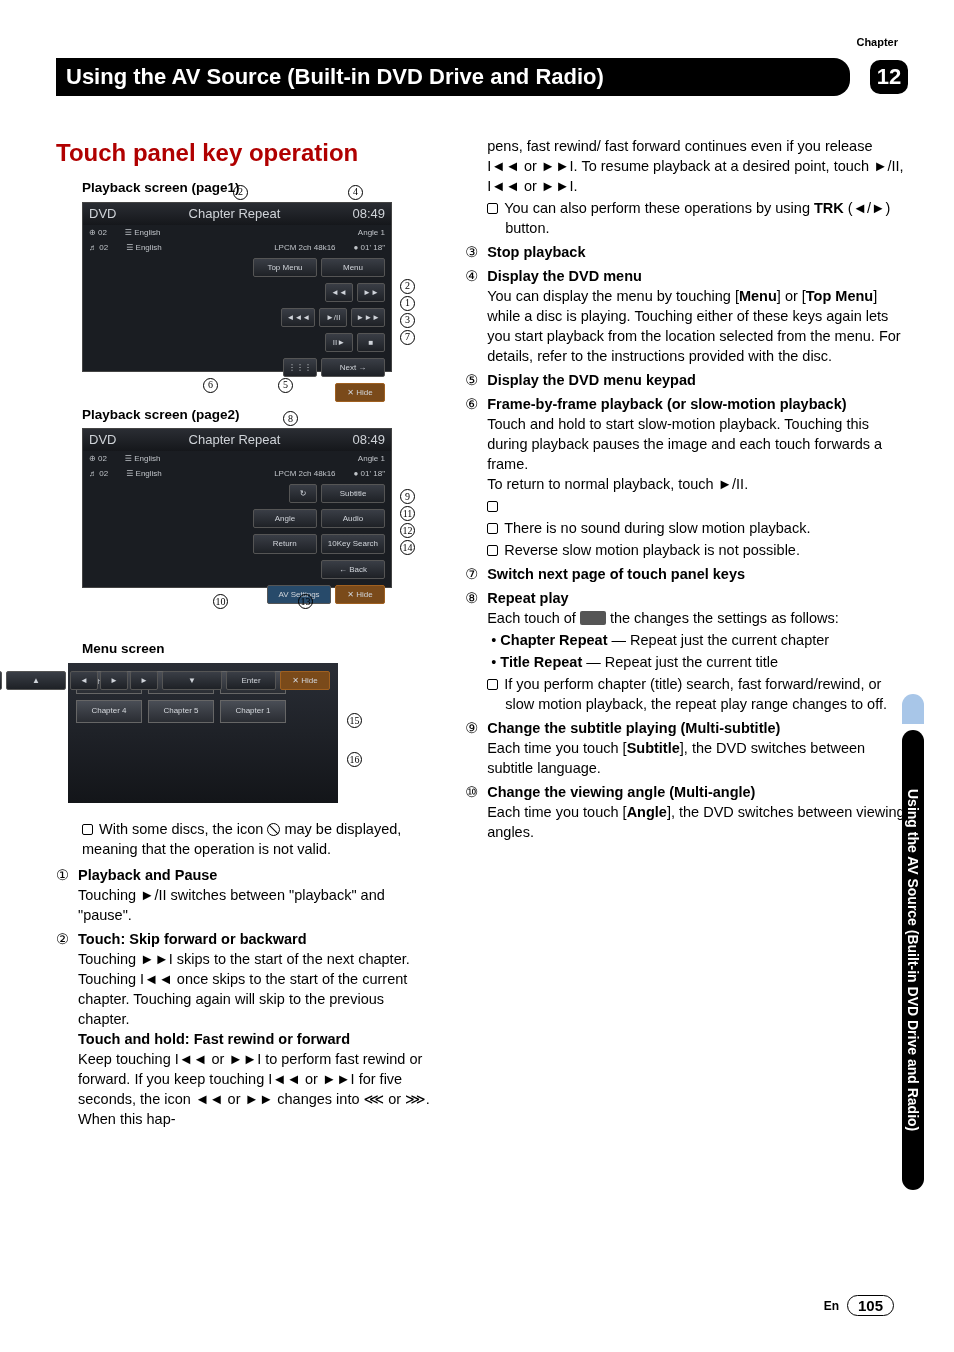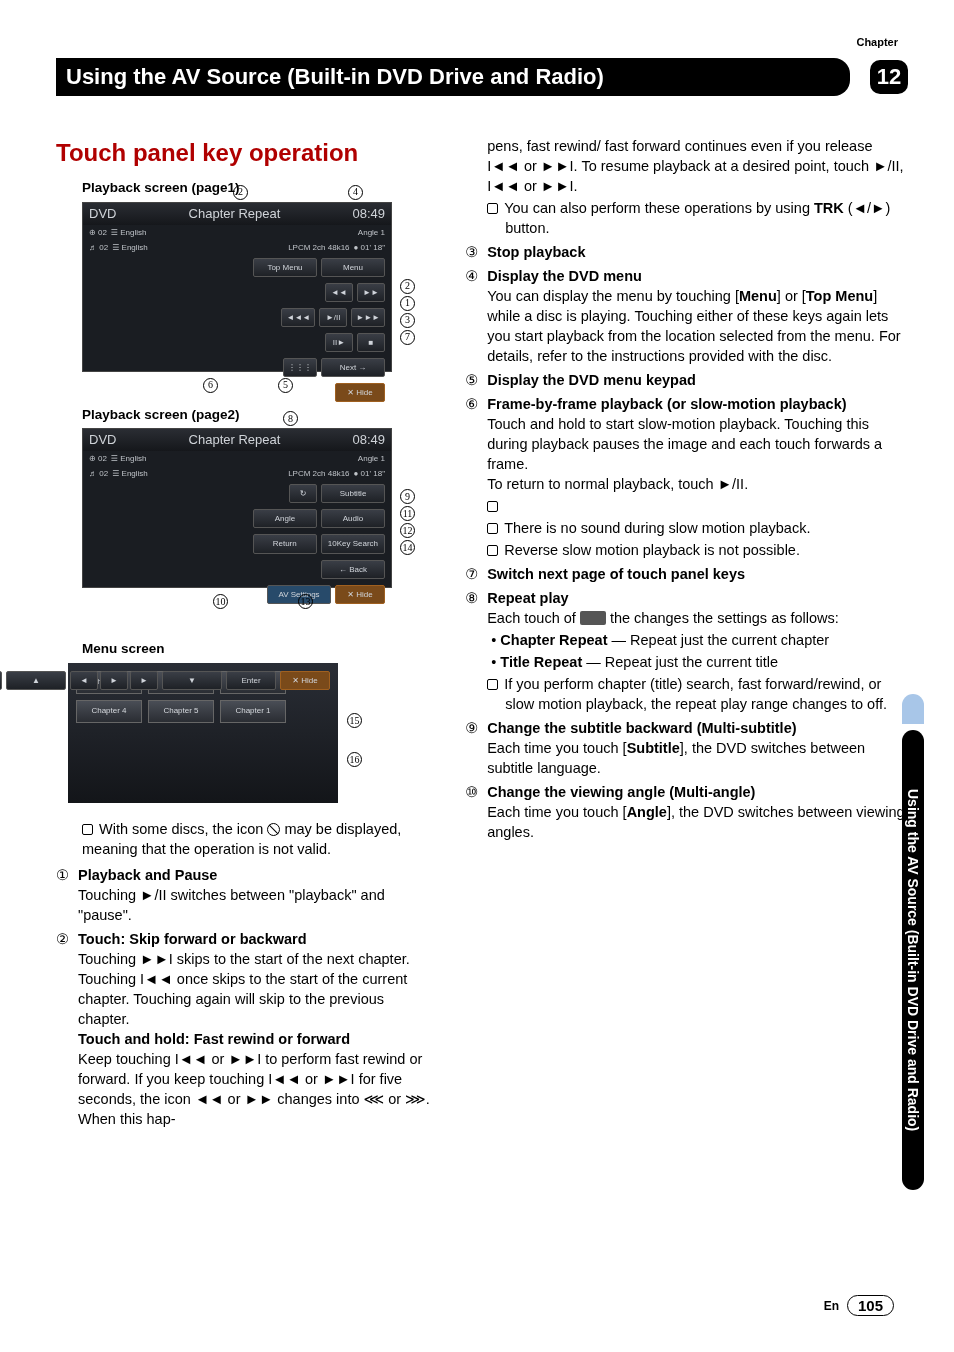--- a/index.html
+++ b/index.html
@@ -83,21 +83,21 @@
     display: flex;
     align-items: center;
     justify-content: space-between;
     padding: 0 6px;
     color: #cfd3d8;
     font-size: 13px;
   }
   .panel-row {
     display: flex;
     padding: 2px 6px;
-    gap: 4px;
+    gap: 18px;
     color: #bfc3c8;
     font-size: 8px;
     align-items: center;
   }
   .btn {
     background: linear-gradient(#3a3e46,#1e2126);
     border: 1px solid #555;
     color: #d0d4da;
     font-size: 8px;
     padding: 3px 6px;
@@ -510,21 +510,21 @@
           <b>Repeat play</b><br>
           <span>Each touch of </span><span class="repeat-icon"></span><span> the changes the settings as follows:</span>
           <p class="dot-bullet">• <b>Chapter Repeat</b><span> — Repeat just the current chapter</span></p>
           <p class="dot-bullet">• <b>Title Repeat</b><span> — Repeat just the current title</span></p>
           <p class="sub-bullet"><span class="bullet-box"></span><span>If you perform chapter (title) search, fast forward/rewind, or slow motion playback, the repeat play range changes to off.</span></p>
         </div>
         </li>
       <li>
           <span class="num">⑨</span>
         <div class="litext">
-          <b>Change the subtitle backward (Multi-subtitle)</b><br>
+          <b>Change the subtitle playing (Multi-subtitle)</b><br>
           <span>Each time you touch [</span><b>Subtitle</b><span>], the DVD switches between subtitle language.</span>
         </div>
         </li>
       <li>
           <span class="num">⑩</span>
         <div class="litext">
           <b>Change the viewing angle (Multi-angle)</b><br>
           <span>Each time you touch [</span><b>Angle</b><span>], the DVD switches between viewing angles.</span>
         </div>
         </li>

